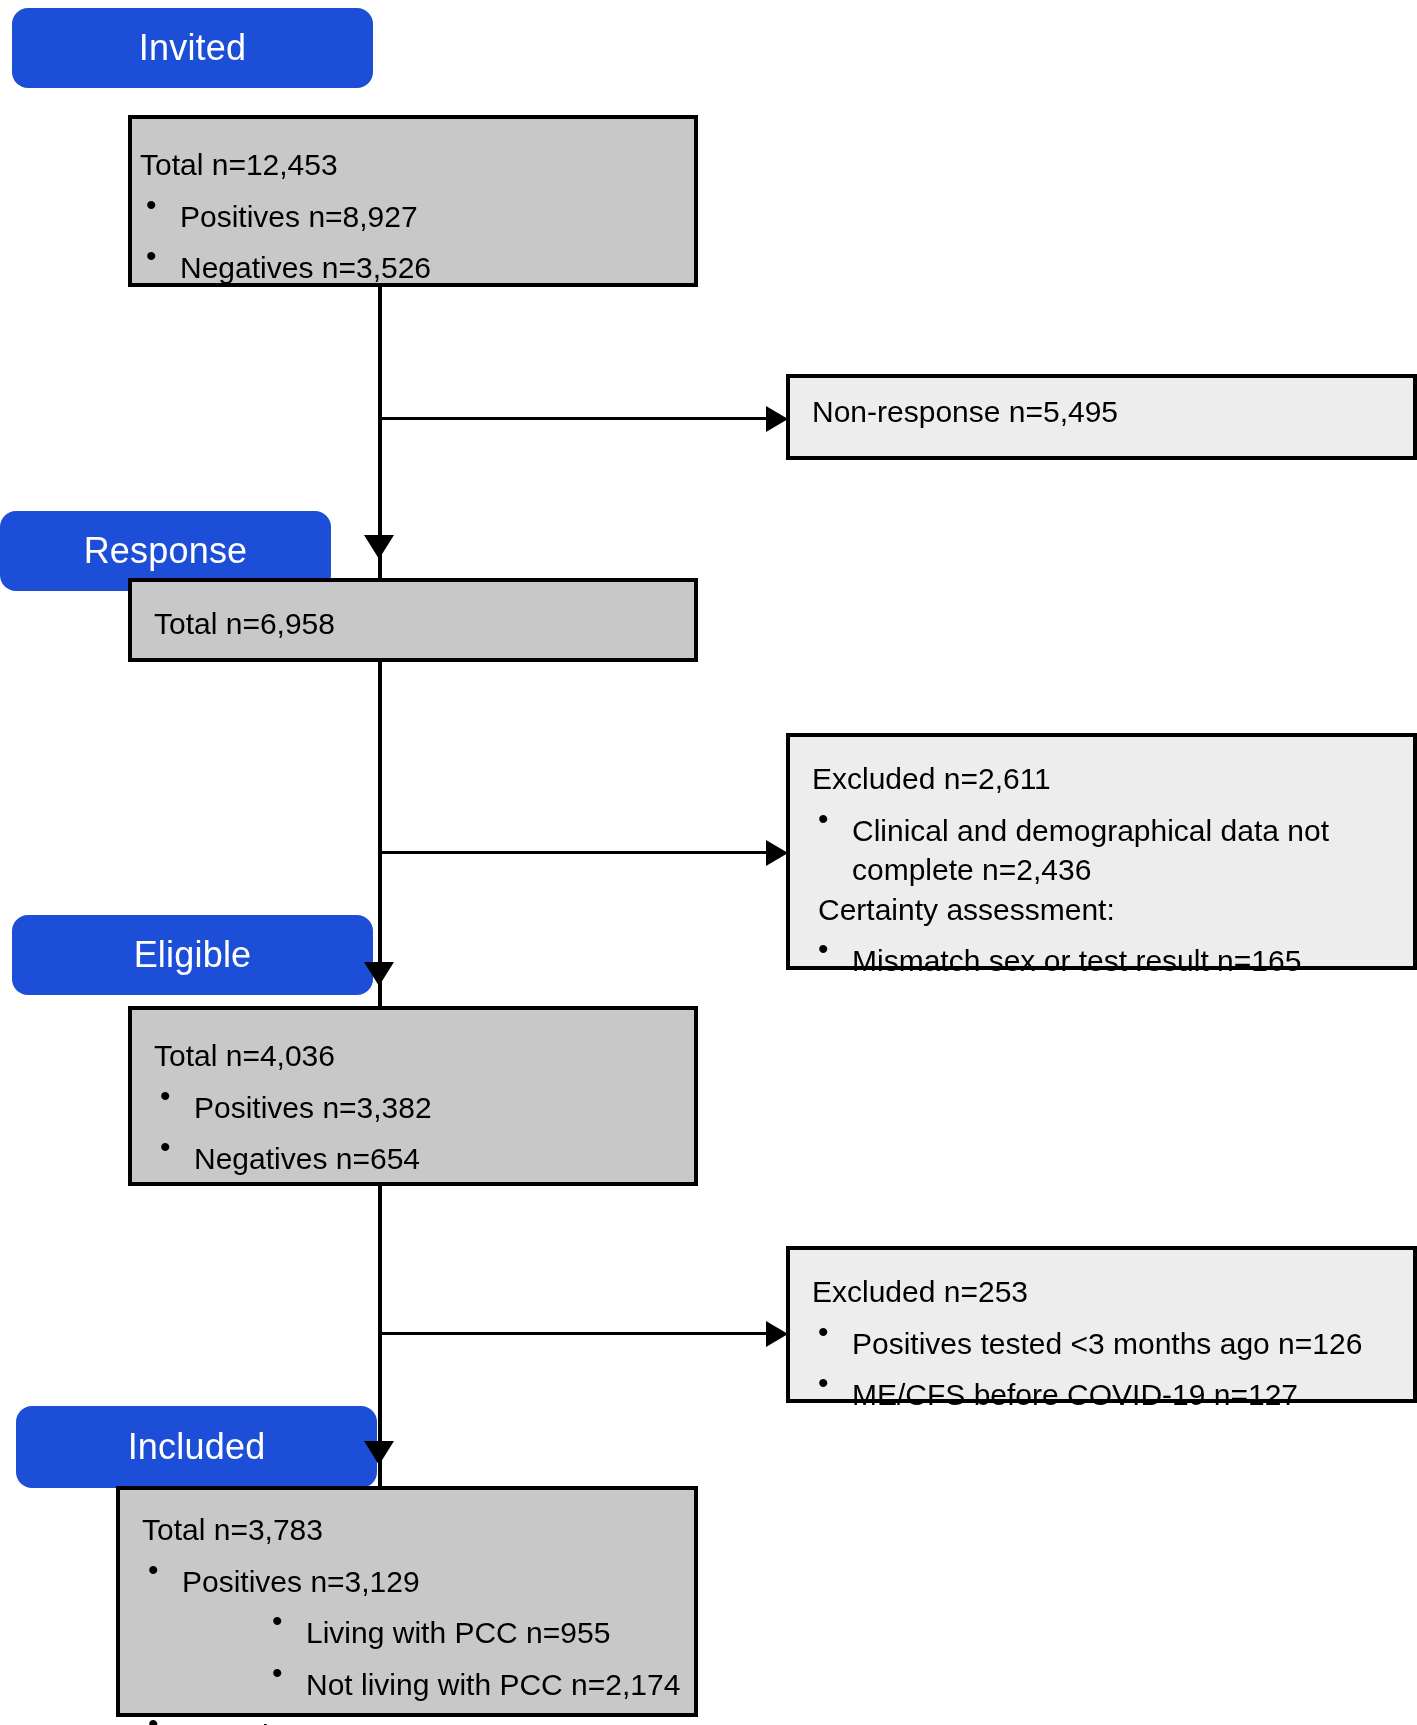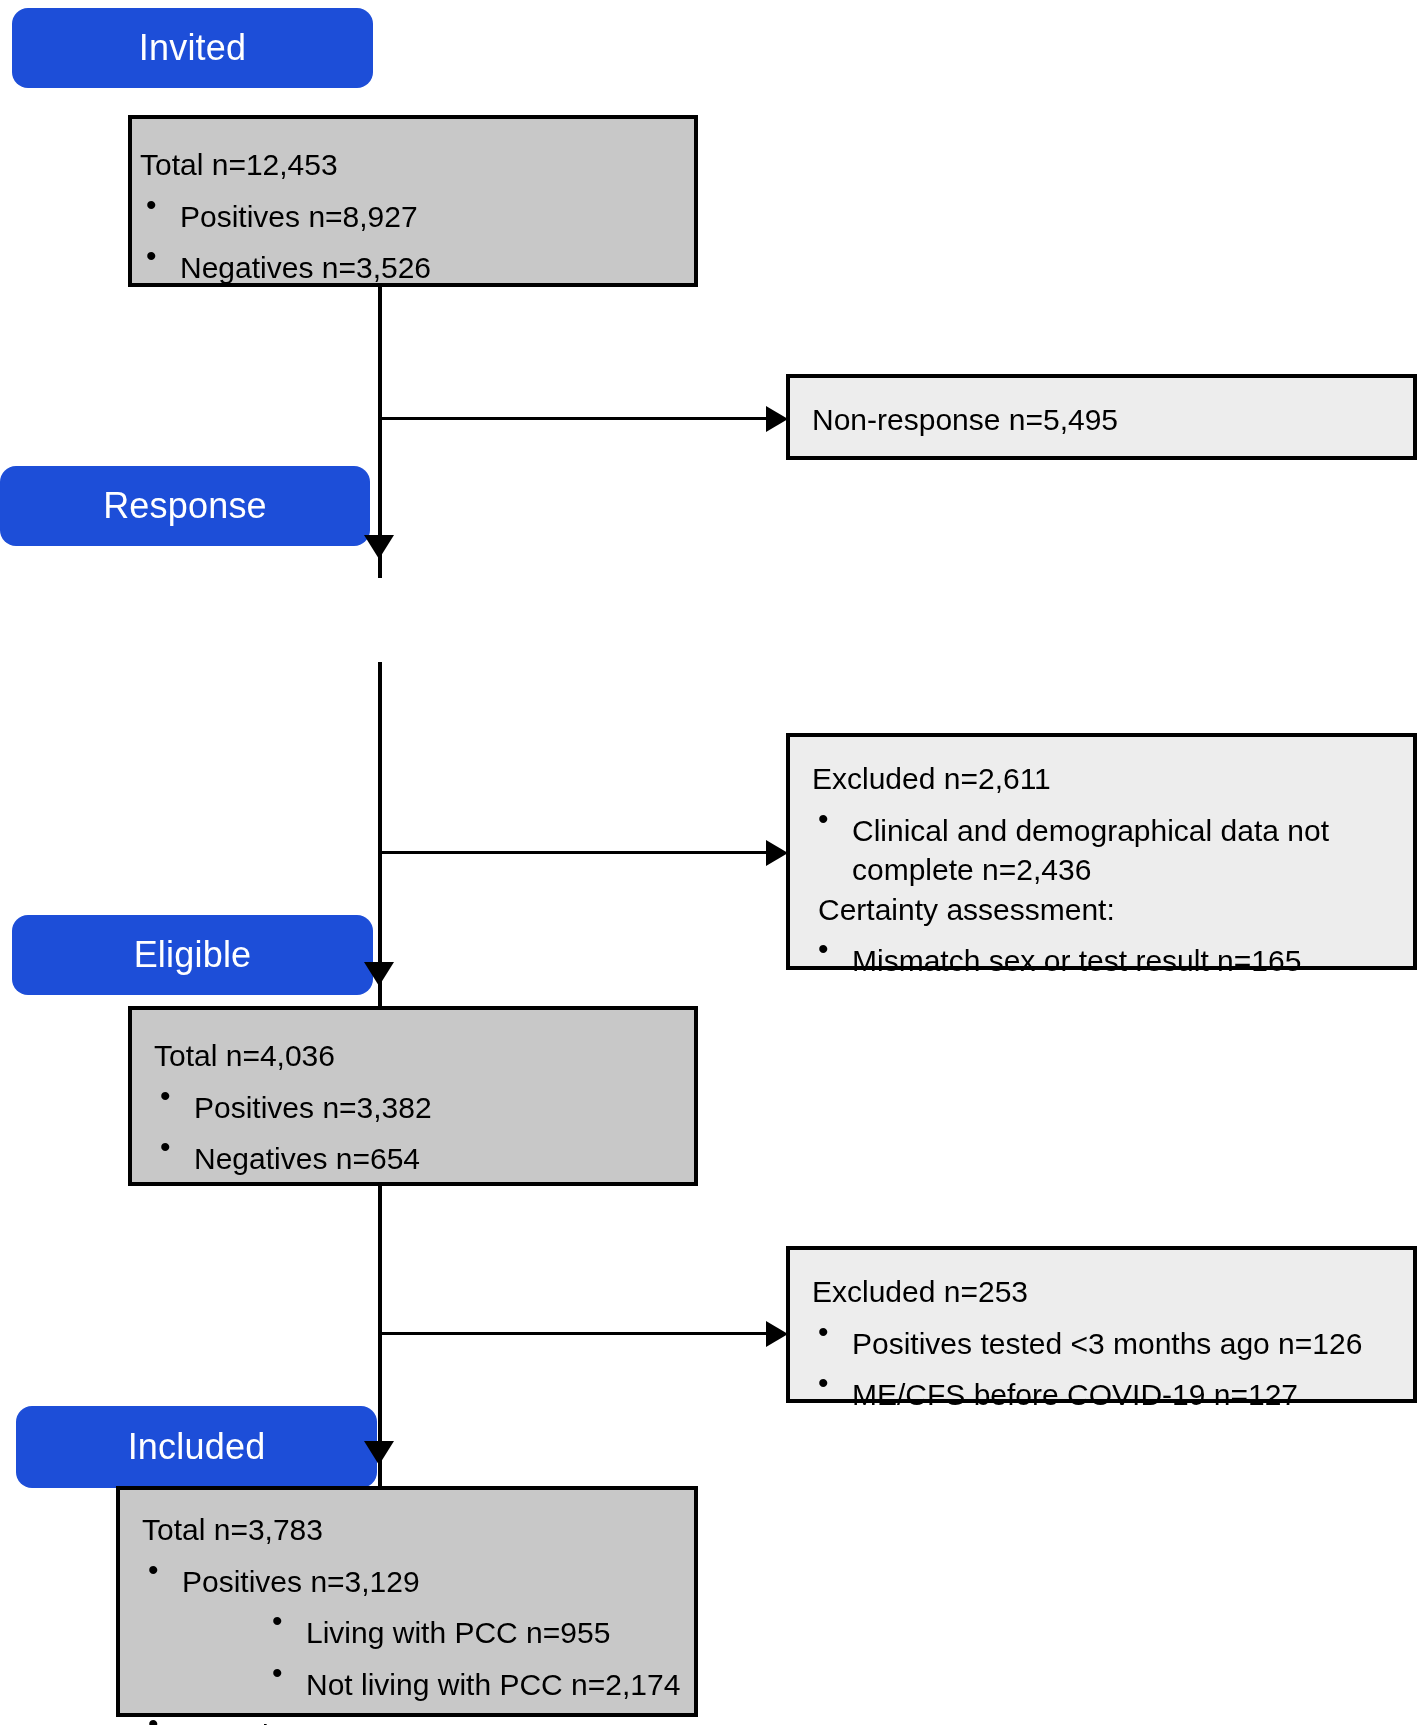--- a/index.html
+++ b/index.html
@@ -107,21 +107,21 @@
 </style>
 </head>
 <body>
 
 <div id="flowchart">
 
   <div class="stage-pill" style="left:12px; top:8px; width:361px; height:80px;">
     <span>Invited</span>
   </div>
 
-  <div class="stage-pill" style="left:0px; top:466px; width:370px; height:80px;">
+  <div class="stage-pill" style="left:0px; top:511px; width:331px; height:80px;">
     <span>Response</span>
   </div>
 
   <div class="stage-pill" style="left:12px; top:915px; width:361px; height:80px;">
     <span>Eligible</span>
   </div>
 
   <div class="stage-pill" style="left:16px; top:1406px; width:361px; height:82px;">
     <span>Included</span>
   </div>
@@ -137,24 +137,27 @@
       <span class="txt">Negatives n=3,526</span>
     </div>
   </div>
 
   <div class="vline" style="left:378px; top:287px; height:291px;"></div>
   <div class="arrow-down" style="left:364px; top:535px;"></div>
 
   <div class="hline thin" style="left:378px; top:417px; width:404px;"></div>
   <div class="arrow-right" style="left:766px; top:406px;"></div>
 
-  <div class="excl-box" style="left:786px; top:374px; width:631px; height:86px; padding-top:22px;">
+  <div class="excl-box" style="left:786px; top:374px; width:631px; height:86px; padding-top:14px;">
     <div class="line-txt">Non-response n=5,495</div>
   </div>
 
+  <div class="main-box" style="left:128px; top:578px; width:570px; height:84px; padding-top:22px;">
+    <div class="line-txt">Total n=6,958</div>
+  </div>
 
   <div class="vline" style="left:378px; top:662px; height:344px;"></div>
   <div class="arrow-down" style="left:364px; top:962px;"></div>
 
   <div class="hline thin" style="left:378px; top:851px; width:404px;"></div>
   <div class="arrow-right" style="left:766px; top:840px;"></div>
 
   <div class="excl-box" style="left:786px; top:733px; width:631px; height:237px;">
     <div class="line-txt">Excluded n=2,611</div>
     <div class="bul indent1" style="padding-right:22px;">

